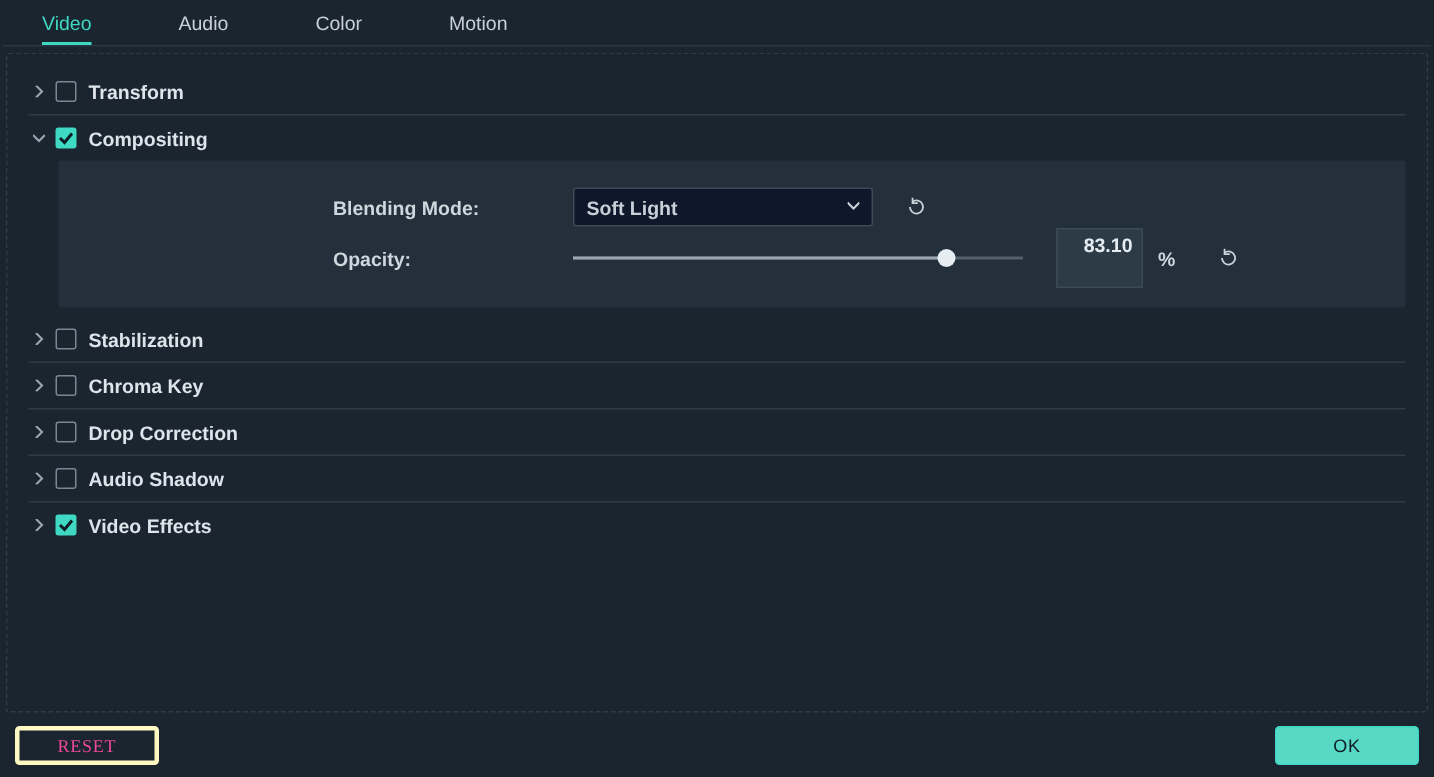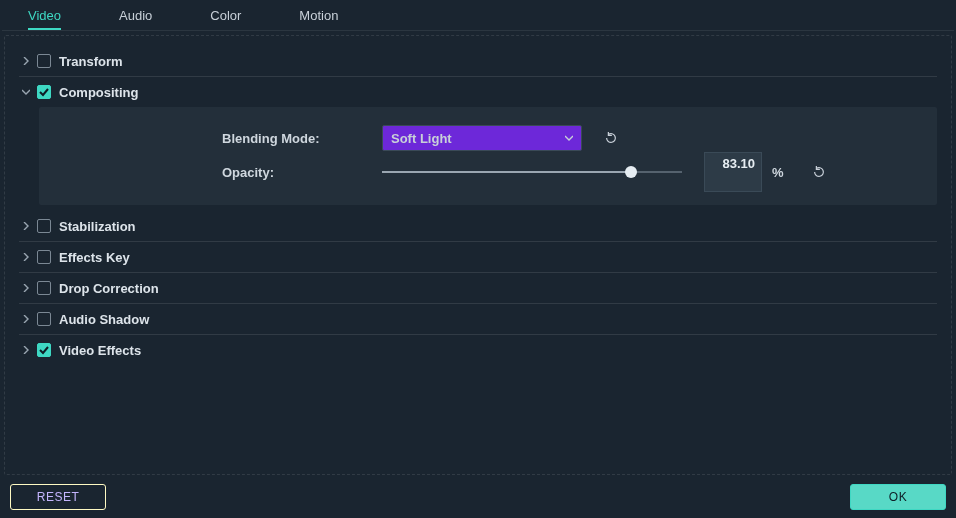--- a/index.html
+++ b/index.html
@@ -91,21 +91,21 @@
     margin-left: 43px;
   }
   .row + .row { margin-top: 4px; }
   .row .label {
     width: 160px;
     color: #cfd7de;
   }
   .select {
     width: 200px;
     height: 26px;
-    background: #6d28d9;
+    background: #0f172a;
     border: 1px solid #3a4a57;
     border-radius: 2px;
     display: flex;
     align-items: center;
     justify-content: space-between;
     padding: 0 8px;
     cursor: pointer;
     text-align: right;
   }
   .select .chev { font-size: 10px; color: #c8d0d8; }
@@ -176,23 +176,24 @@
     border-radius: 3px;
     display: flex;
     align-items: center;
     justify-content: center;
     font-size: 12px;
     font-weight: 500;
     letter-spacing: 0.5px;
     cursor: pointer;
   }
   .btn.reset {
-    border: 1px solid #fef9c3;
-    color: #c4b5fd;
+    border: 3px solid #fef9c3;
+    color: #ec4899;
     background: transparent;
+    font-family: Liberation Serif, serif;
   }
   .btn.ok {
     background: #58d9c6;
     border: 1px solid #3ed8c3;
     color: #0e1d25;
   }
 </style>
 </head>
 <body>
 
@@ -289,21 +290,21 @@
   <div class="section">
     <div class="section-head">
       <span class="caret">
         <svg width="8" height="8" viewBox="0 0 8 8">
             <path d="M2 0 L6 4 L2 8" fill="none" stroke="currentColor" stroke-width="1.4"></path>
           </svg>
       </span>
       <span class="chk">
         
       </span>
-      <span class="section-label">Effects Key</span>
+      <span class="section-label">Chroma Key</span>
     </div>
   </div>
 
   <div class="section">
     <div class="section-head">
       <span class="caret">
         <svg width="8" height="8" viewBox="0 0 8 8">
             <path d="M2 0 L6 4 L2 8" fill="none" stroke="currentColor" stroke-width="1.4"></path>
           </svg>
       </span>

